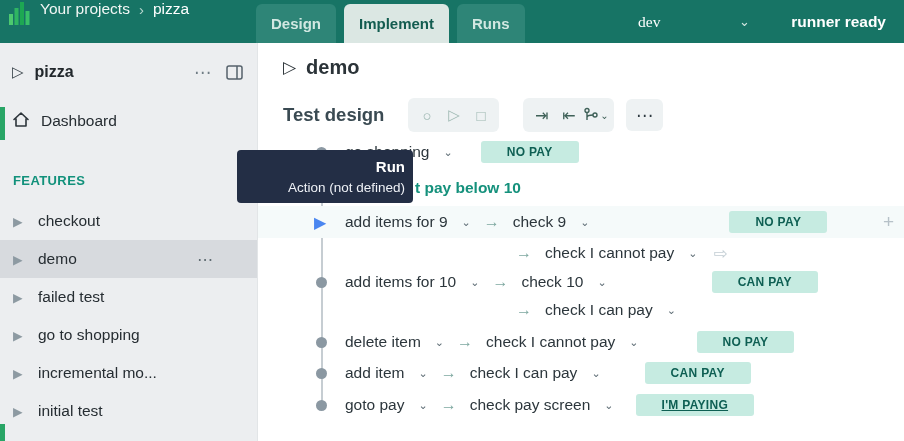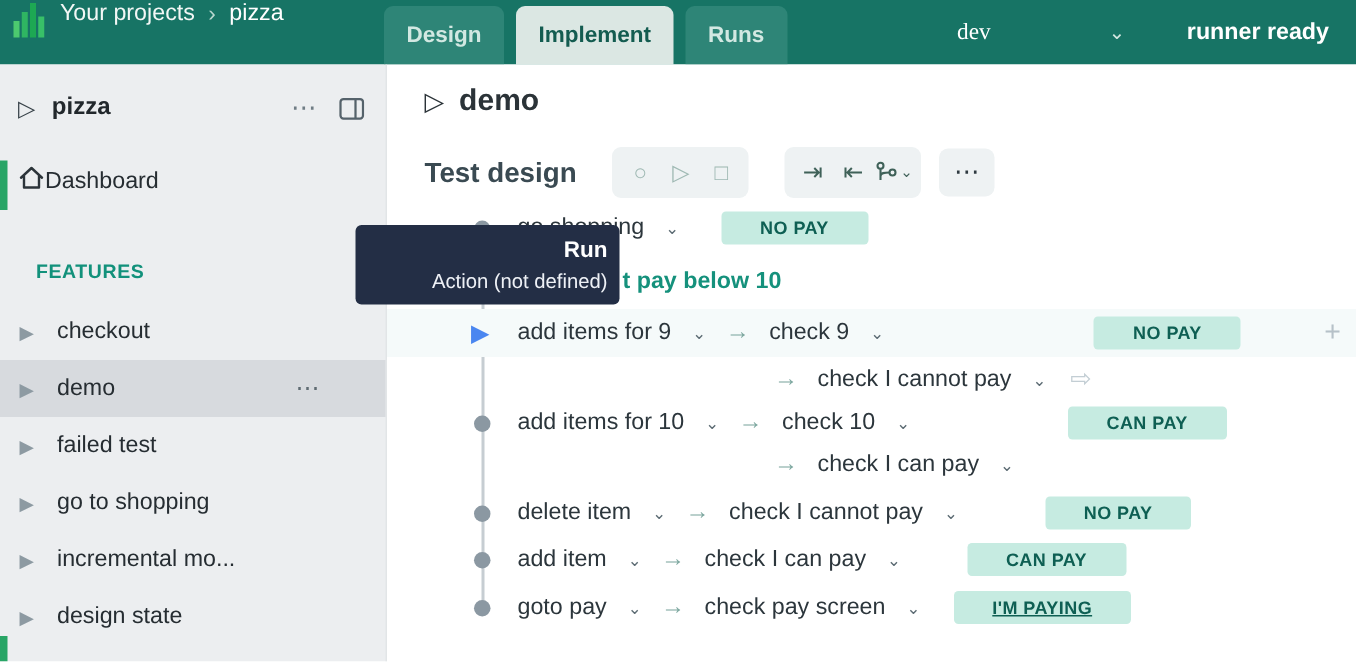--- a/index.html
+++ b/index.html
@@ -29,22 +29,22 @@
              background:#eceef0; border-right:1px solid #e2e5e7; }
   .side-marker { position:absolute; left:0; width:5px; background:#28a566; }
   .marker-top { top:64px; height:33px; }
   .marker-bottom { top:381px; height:17px; }
   .project-row { height:34px; margin-top:12px; display:flex; align-items:center; padding:0 12px; }
   .proj-play { font-size:15px; color:#39434a; }
   .proj-name { margin-left:11px; font-size:16px; font-weight:600; color:#22282c; }
   .proj-more { margin-left:auto; color:#707d85; font-size:17px; letter-spacing:1px; cursor:default; }
   .panel-btn { margin-left:14px; margin-right:2px; display:flex; cursor:default; }
   .dash-row { margin-top:14px; height:36px; display:flex; align-items:center; padding:0 12px; cursor:default; }
-  .dash-label { font-size:15.5px; color:#262d32; }
-  .section-label { margin-top:34px; padding-left:24px; font-size:13px; font-weight:700;
+  .dash-label { margin-left:11px; font-size:15.5px; color:#262d32; }
+  .section-label { margin-top:34px; padding-left:13px; font-size:13px; font-weight:700;
                    color:#12917b; letter-spacing:0.4px; }
   .feat-list { margin-top:14px; }
   .feat-item { height:38px; display:flex; align-items:center; padding:0 13px; cursor:default; }
   .feat-item.selected { background:#d7dade; }
   .feat-play { font-size:12.5px; color:#8d9aa2; width:17px; }
   .feat-label { margin-left:8px; font-size:15.5px; color:#262d32; white-space:nowrap; }
   .feat-more { margin-left:auto; margin-right:30px; color:#5f6b72; font-size:16px; letter-spacing:1px; }
 
   
   .main { position:absolute; top:43px; left:258px; right:0; bottom:0; background:#fff; overflow:hidden; }
@@ -173,21 +173,21 @@
       <div class="feat-item">
         <span class="feat-play">▶</span>
         <span class="feat-label">go to shopping</span>
       </div>
       <div class="feat-item">
         <span class="feat-play">▶</span>
         <span class="feat-label">incremental mo...</span>
       </div>
       <div class="feat-item">
         <span class="feat-play">▶</span>
-        <span class="feat-label">design state</span>
+        <span class="feat-label">initial test</span>
       </div>
     </div>
   </aside>
 
   <main class="main">
 
     <div class="title-row">
       <span class="title-play">▷</span>
       <span class="title-text">demo</span>
     </div>

